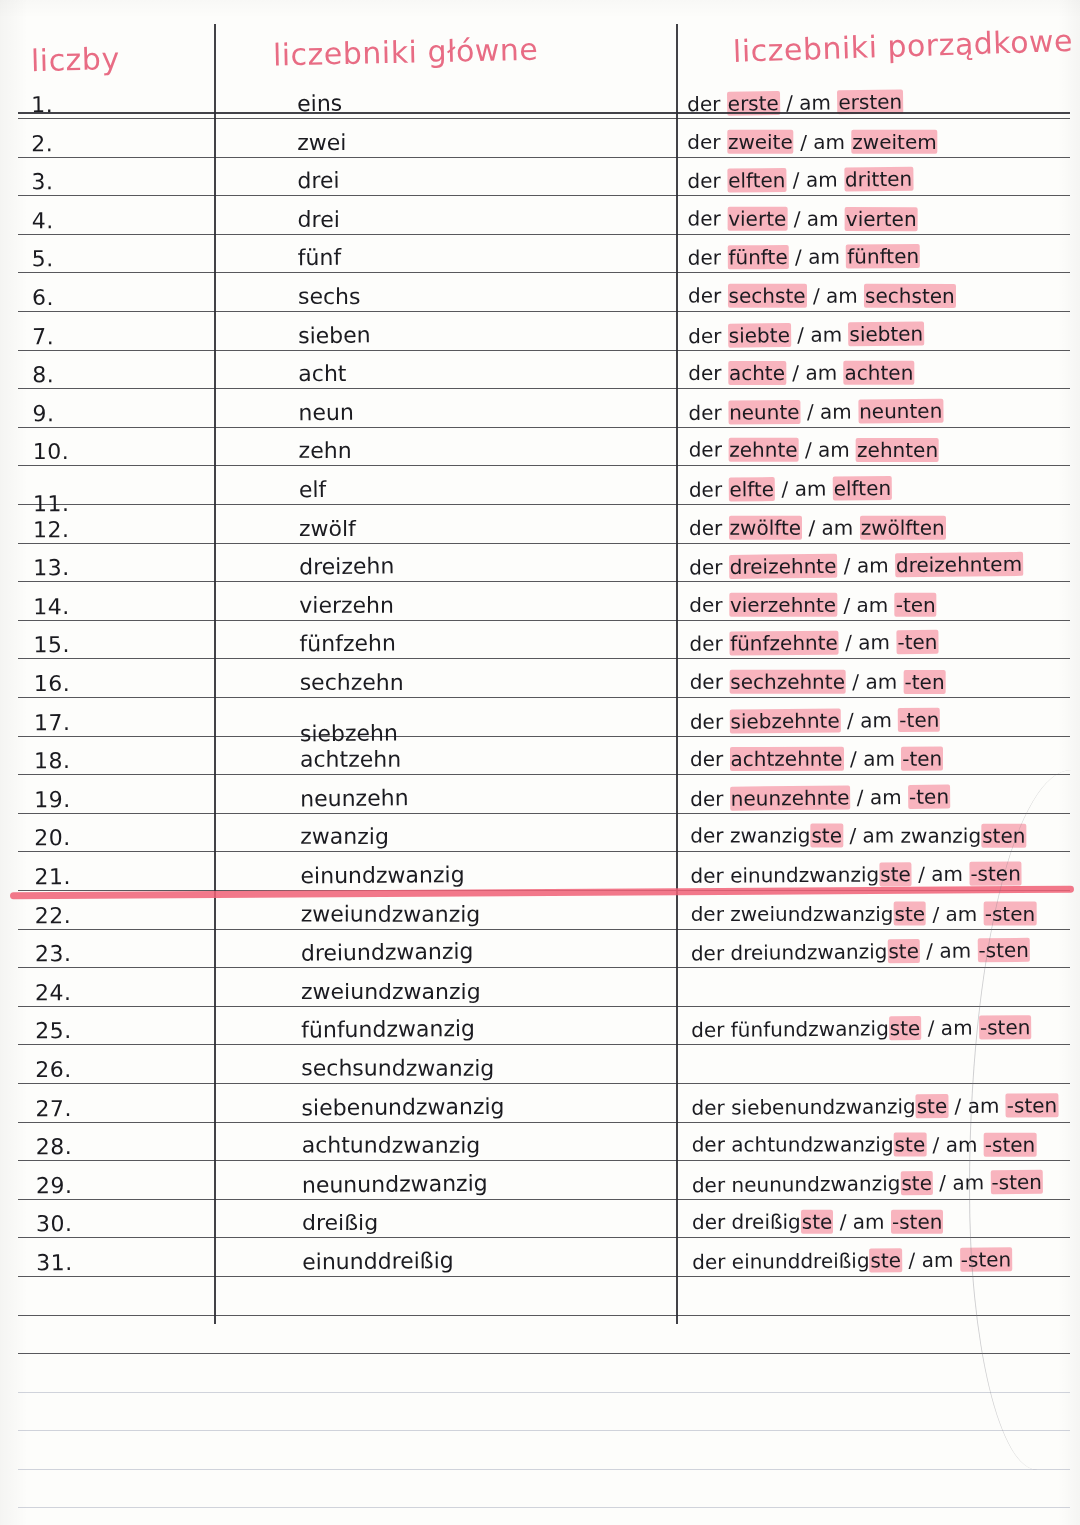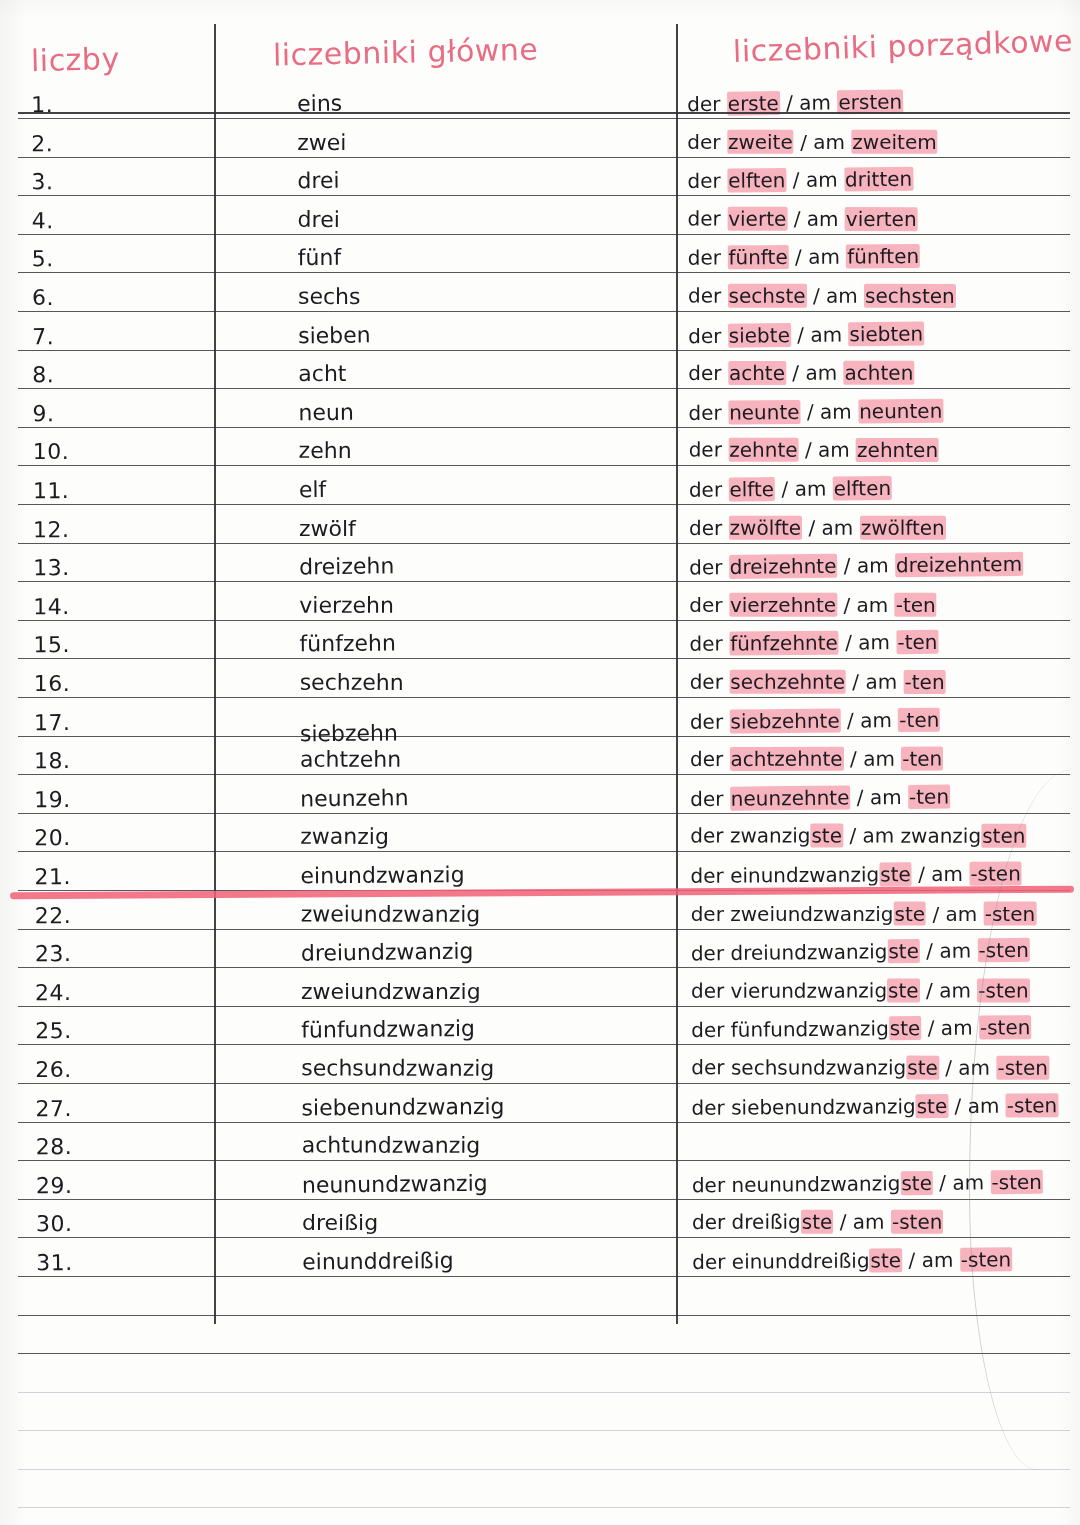--- a/index.html
+++ b/index.html
@@ -250,21 +250,21 @@
           <div class="cell c-num" style="top: 4px; transform: rotate(-0.18deg);">9.</div>
           <div class="cell c-card" style="top: 4px; transform: rotate(-0.3deg);">neun</div>
           <div class="cell c-ord" style="top: 6px; transform: rotate(-0.24deg);"><span>der </span><span class="hl">neunte</span><span> / am </span><span class="hl">neunten</span></div>
         </div>
         <div class="row" style="top: 433px;">
           <div class="cell c-num" style="top: 4px; transform: rotate(0.27deg);">10.</div>
           <div class="cell c-card" style="top: 4px; transform: rotate(0.45deg);">zehn</div>
           <div class="cell c-ord" style="top: 6px; transform: rotate(0.36deg);"><span>der </span><span class="hl">zehnte</span><span> / am </span><span class="hl">zehnten</span></div>
         </div>
         <div class="row" style="top: 472px;">
-          <div class="cell c-num" style="top: 4px; transform: rotate(-0.21deg);">11.</div>
+          <div class="cell c-num" style="top: 17px; transform: rotate(-0.21deg);">11.</div>
           <div class="cell c-card" style="top: 4px; transform: rotate(-0.35deg);">elf</div>
           <div class="cell c-ord" style="top: 6px; transform: rotate(-0.28deg);"><span>der </span><span class="hl">elfte</span><span> / am </span><span class="hl">elften</span></div>
         </div>
         <div class="row" style="top: 511px;">
           <div class="cell c-num" style="top: 4px; transform: rotate(0.15deg);">12.</div>
           <div class="cell c-card" style="top: 4px; transform: rotate(0.25deg);">zwölf</div>
           <div class="cell c-ord" style="top: 6px; transform: rotate(0.2deg);"><span>der </span><span class="hl">zwölfte</span><span> / am </span><span class="hl">zwölften</span></div>
         </div>
         <div class="row" style="top: 549px;">
           <div class="cell c-num" style="top: 4px; transform: rotate(-0.27deg);">13.</div>
@@ -317,40 +317,39 @@
           <div class="cell c-ord" style="top: 6px; transform: rotate(0.24deg);"><span>der zweiundzwanzig</span><span class="hl">ste</span><span> / am </span><span class="hl">-sten</span></div>
         </div>
         <div class="row" style="top: 935px;">
           <div class="cell c-num" style="top: 4px; transform: rotate(-0.27deg);">23.</div>
           <div class="cell c-card" style="top: 4px; transform: rotate(-0.45deg);">dreiundzwanzig</div>
           <div class="cell c-ord" style="top: 6px; transform: rotate(-0.36deg);"><span>der dreiundzwanzig</span><span class="hl">ste</span><span> / am </span><span class="hl">-sten</span></div>
         </div>
         <div class="row" style="top: 974px;">
           <div class="cell c-num" style="top: 4px; transform: rotate(0.15deg);">24.</div>
           <div class="cell c-card" style="top: 4px; transform: rotate(0.25deg);">zweiundzwanzig</div>
-          <div class="cell c-ord" style="top: 6px; transform: rotate(0.2deg);"><span>der vierundzwanzig</span><span class="hl">ste</span><span> / am </span><span class="hl">-sten</span></div>
         </div>
         <div class="row" style="top: 1012px;">
           <div class="cell c-num" style="top: 4px; transform: rotate(-0.18deg);">25.</div>
           <div class="cell c-card" style="top: 4px; transform: rotate(-0.3deg);">fünfundzwanzig</div>
           <div class="cell c-ord" style="top: 6px; transform: rotate(-0.24deg);"><span>der fünfundzwanzig</span><span class="hl">ste</span><span> / am </span><span class="hl">-sten</span></div>
         </div>
         <div class="row" style="top: 1051px;">
           <div class="cell c-num" style="top: 4px; transform: rotate(0.24deg);">26.</div>
           <div class="cell c-card" style="top: 4px; transform: rotate(0.4deg);">sechsundzwanzig</div>
-          <div class="cell c-ord" style="top: 6px; transform: rotate(0.32deg);"><span>der sechsundzwanzig</span><span class="hl">ste</span><span> / am </span><span class="hl">-sten</span></div>
         </div>
         <div class="row" style="top: 1090px;">
           <div class="cell c-num" style="top: 4px; transform: rotate(-0.12deg);">27.</div>
           <div class="cell c-card" style="top: 4px; transform: rotate(-0.2deg);">siebenundzwanzig</div>
           <div class="cell c-ord" style="top: 6px; transform: rotate(-0.16deg);"><span>der siebenundzwanzig</span><span class="hl">ste</span><span> / am </span><span class="hl">-sten</span></div>
         </div>
         <div class="row" style="top: 1128px;">
           <div class="cell c-num" style="top: 4px; transform: rotate(0.21deg);">28.</div>
           <div class="cell c-card" style="top: 4px; transform: rotate(0.35deg);">achtundzwanzig</div>
+          <div class="cell c-ord" style="top: 6px; transform: rotate(0.28deg);"><span>der achtundzwanzig</span><span class="hl">ste</span><span> / am </span><span class="hl">-sten</span></div>
         </div>
         <div class="row" style="top: 1167px;">
           <div class="cell c-num" style="top: 4px; transform: rotate(-0.24deg);">29.</div>
           <div class="cell c-card" style="top: 4px; transform: rotate(-0.4deg);">neunundzwanzig</div>
           <div class="cell c-ord" style="top: 6px; transform: rotate(-0.32deg);"><span>der neunundzwanzig</span><span class="hl">ste</span><span> / am </span><span class="hl">-sten</span></div>
         </div>
         <div class="row" style="top: 1205px;">
           <div class="cell c-num" style="top: 4px; transform: rotate(0.15deg);">30.</div>
           <div class="cell c-card" style="top: 4px; transform: rotate(0.25deg);">dreißig</div>
           <div class="cell c-ord" style="top: 6px; transform: rotate(0.2deg);"><span>der dreißig</span><span class="hl">ste</span><span> / am </span><span class="hl">-sten</span></div>

